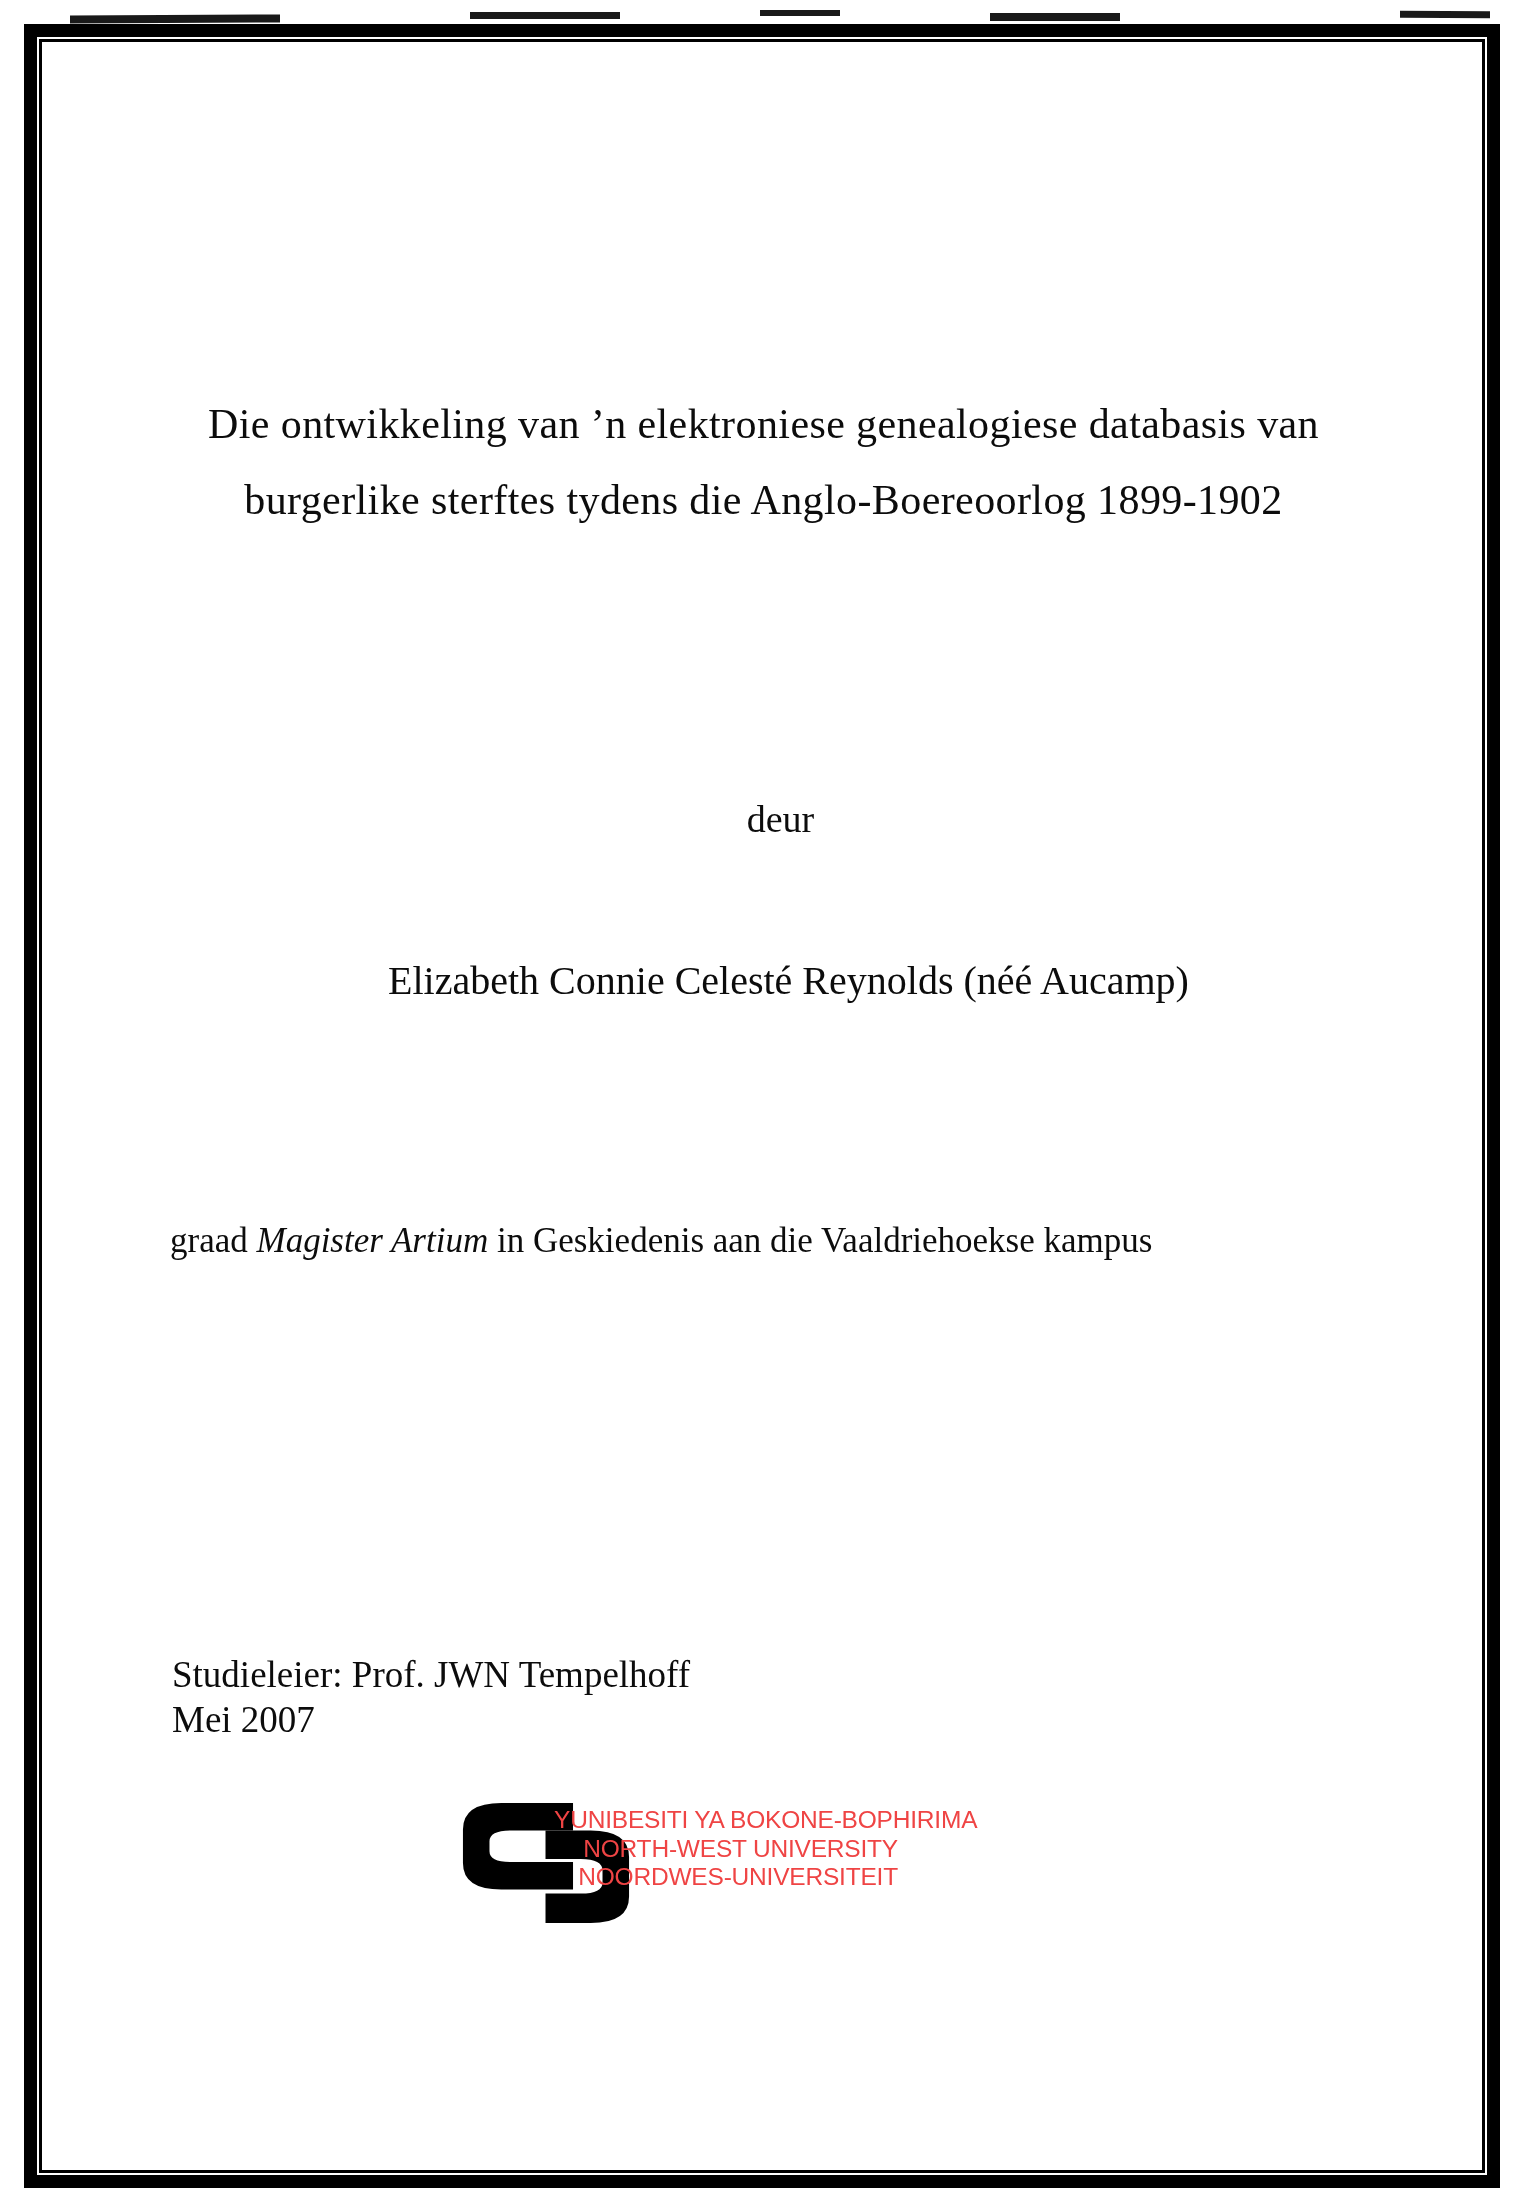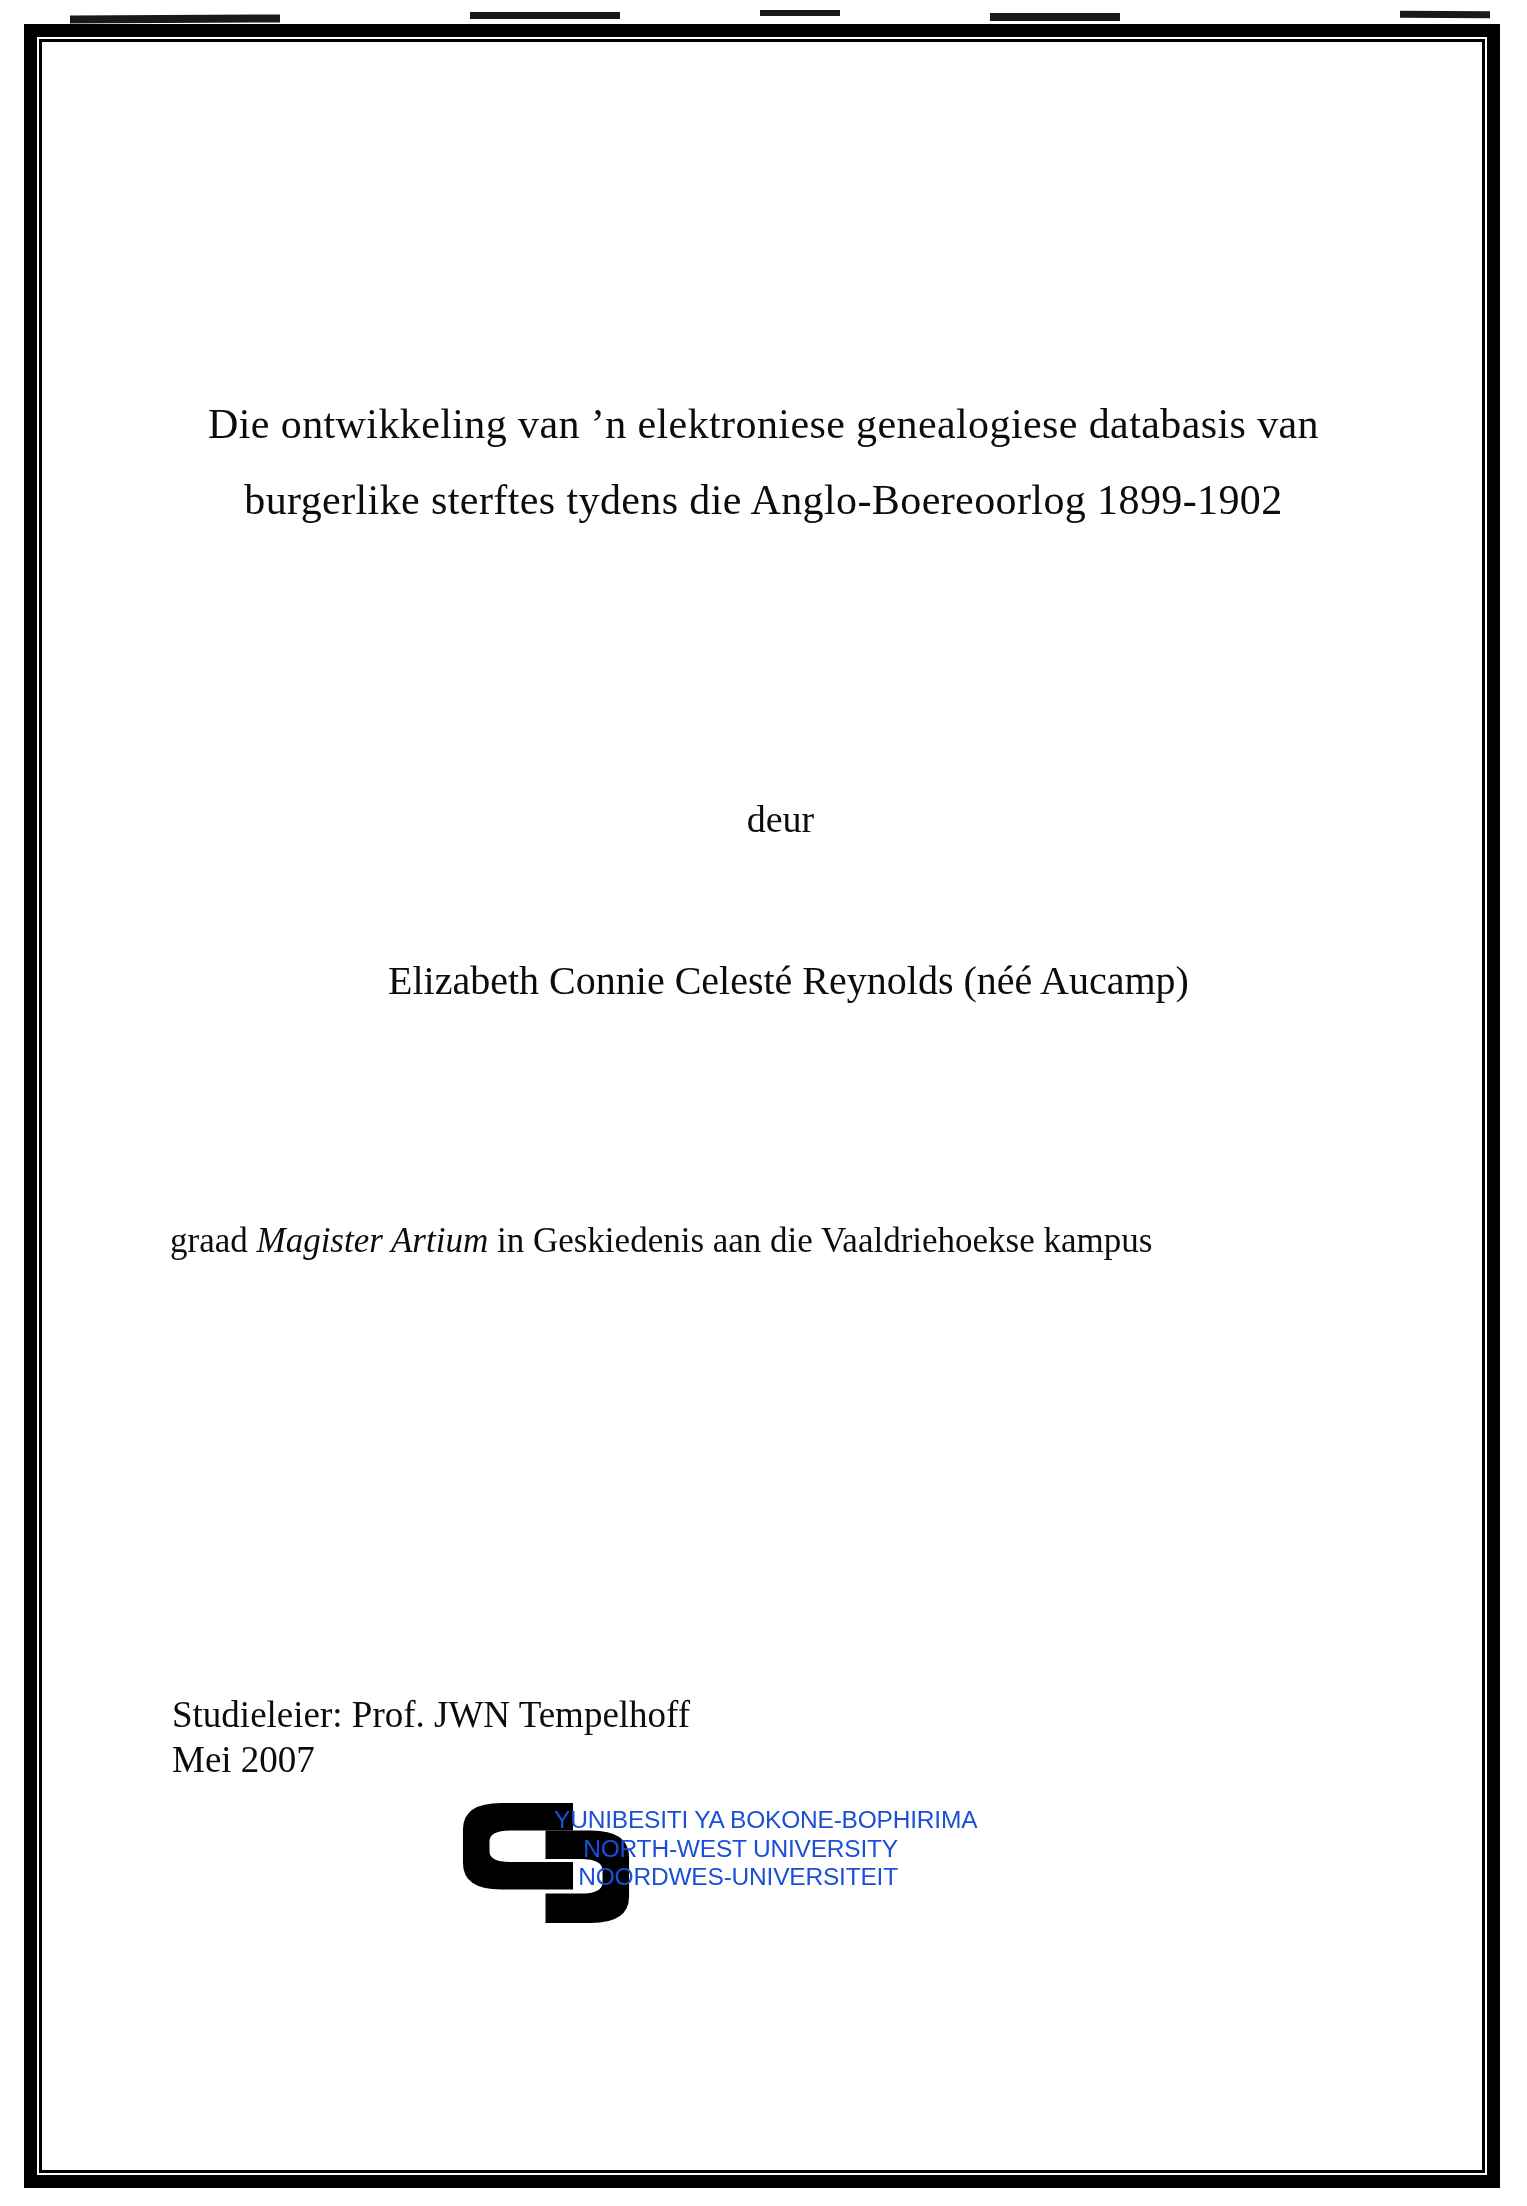--- a/index.html
+++ b/index.html
@@ -80,21 +80,21 @@
     width: 1146px;
     font-size: 35px;
     line-height: 42px;
   }
   .statement .just {
     text-align: justify;
     text-align-last: justify;
   }
   .supervisor {
     position: absolute;
-    top: 1692px;
+    top: 1652px;
     left: 172px;
     font-size: 37px;
     line-height: 45px;
   }
   .logo {
     position: absolute;
     top: 1797px;
     left: 460px;
     width: 460px;
     height: 135px;
@@ -110,21 +110,21 @@
   .logo-text {
     position: absolute;
     left: 94px;
     top: 9px;
     width: 344px;
     text-align: right;
     font-family: "Liberation Sans", sans-serif;
     font-size: 24.5px;
     line-height: 28.5px;
     letter-spacing: -0.2px;
-    color: #1d4ed8;
+    color: #ef4444;
     white-space: nowrap;
   }
 </style>
 </head>
 <body>
 
 <div class="page">
 
   <div class="noise n1"></div>
   <div class="noise n2"></div>

